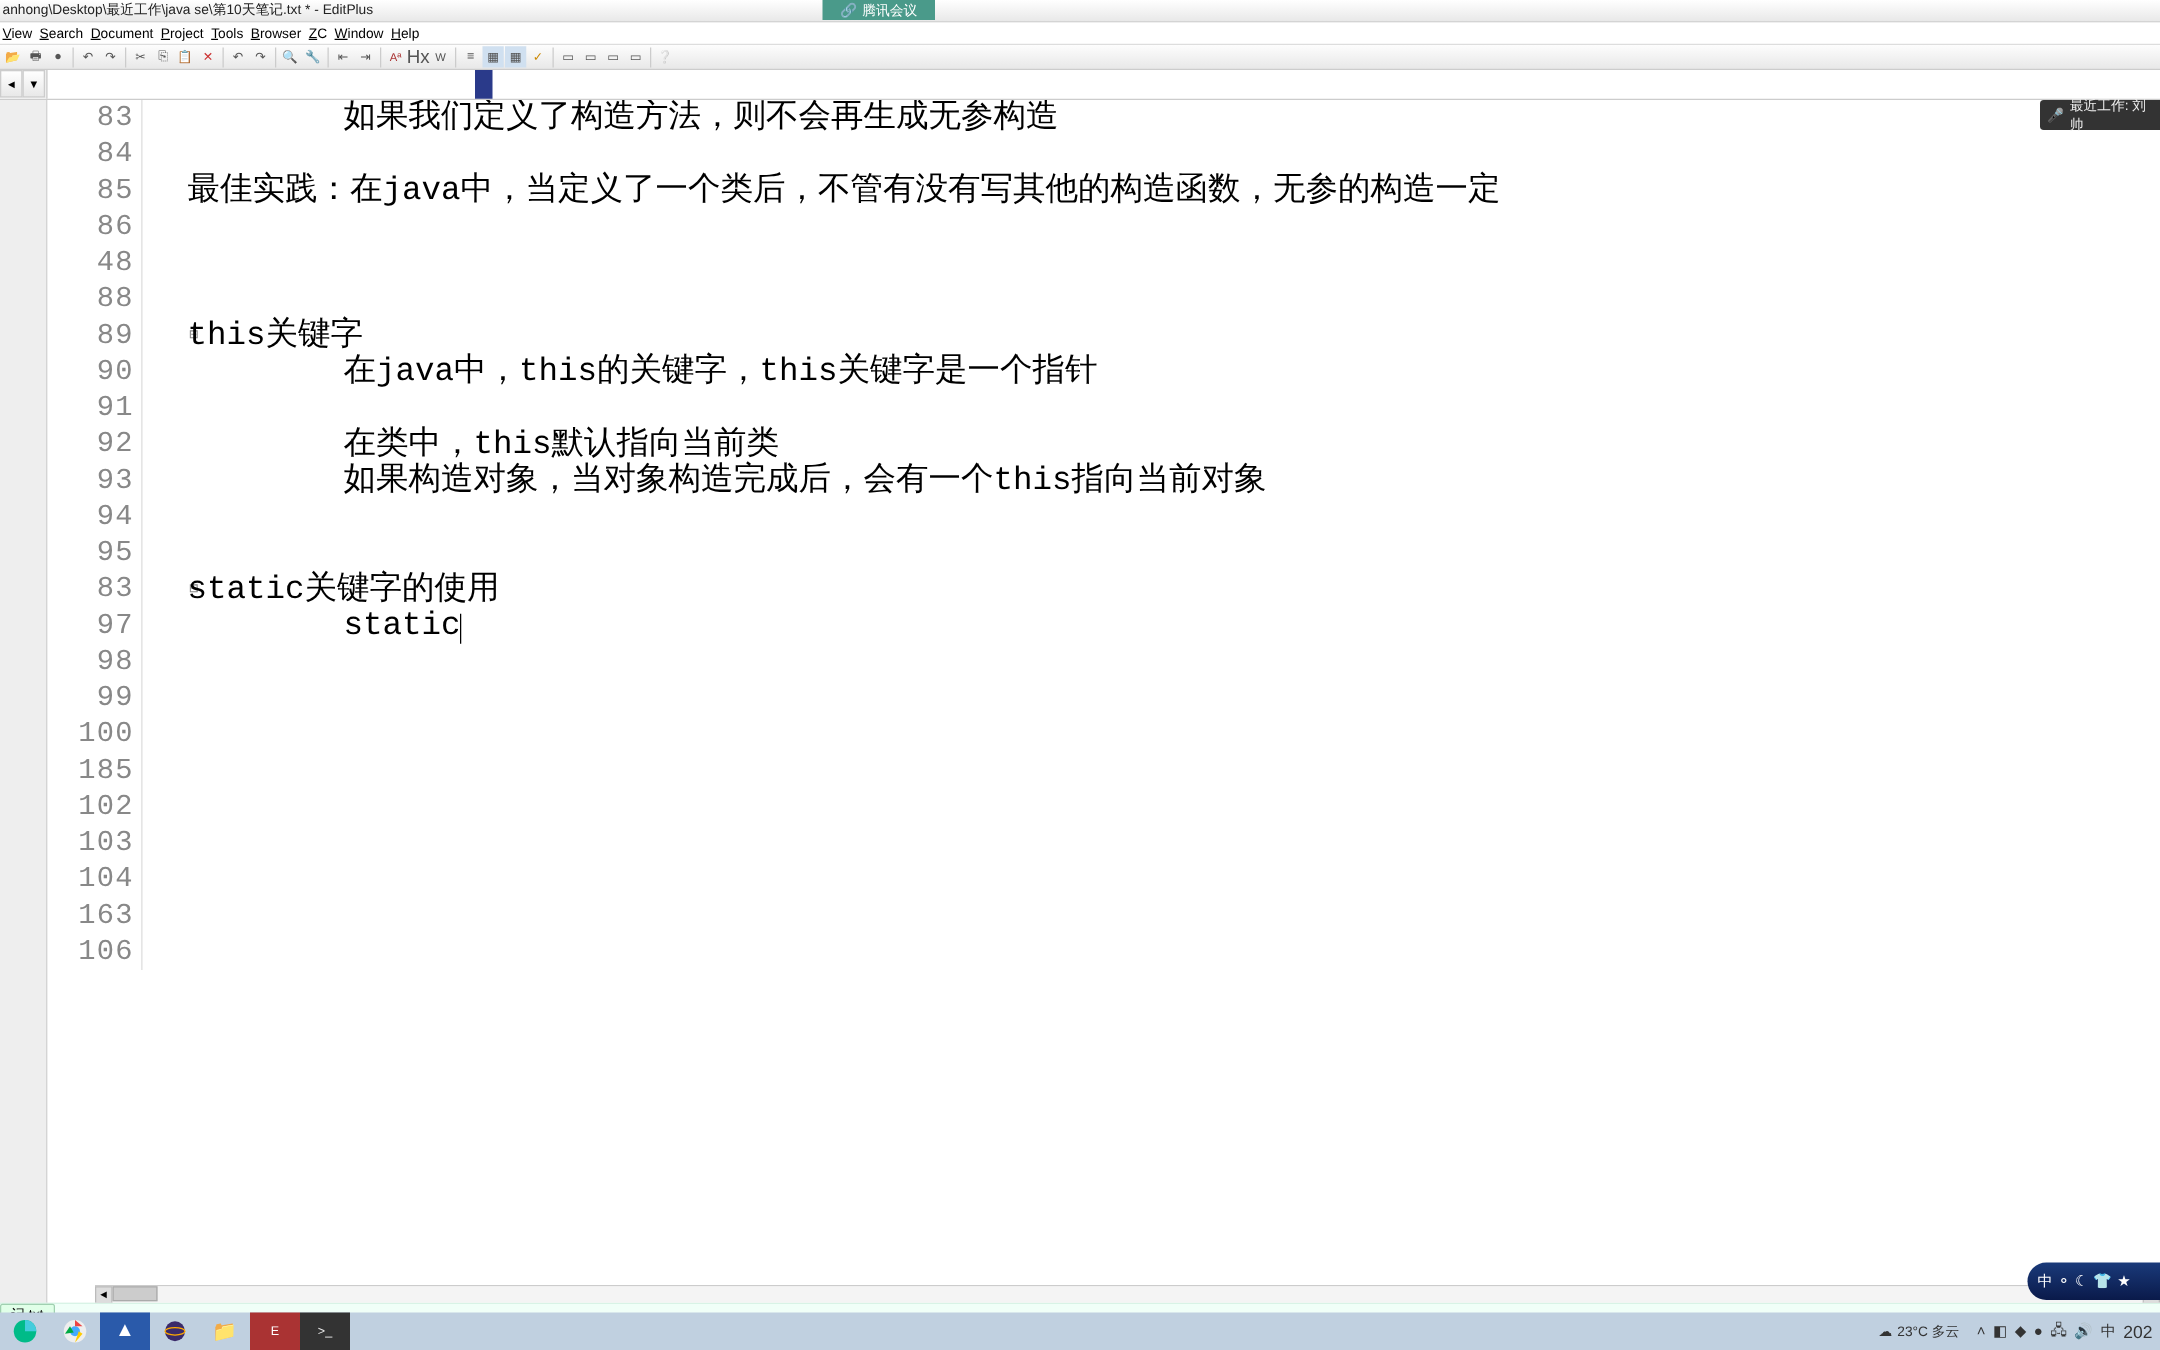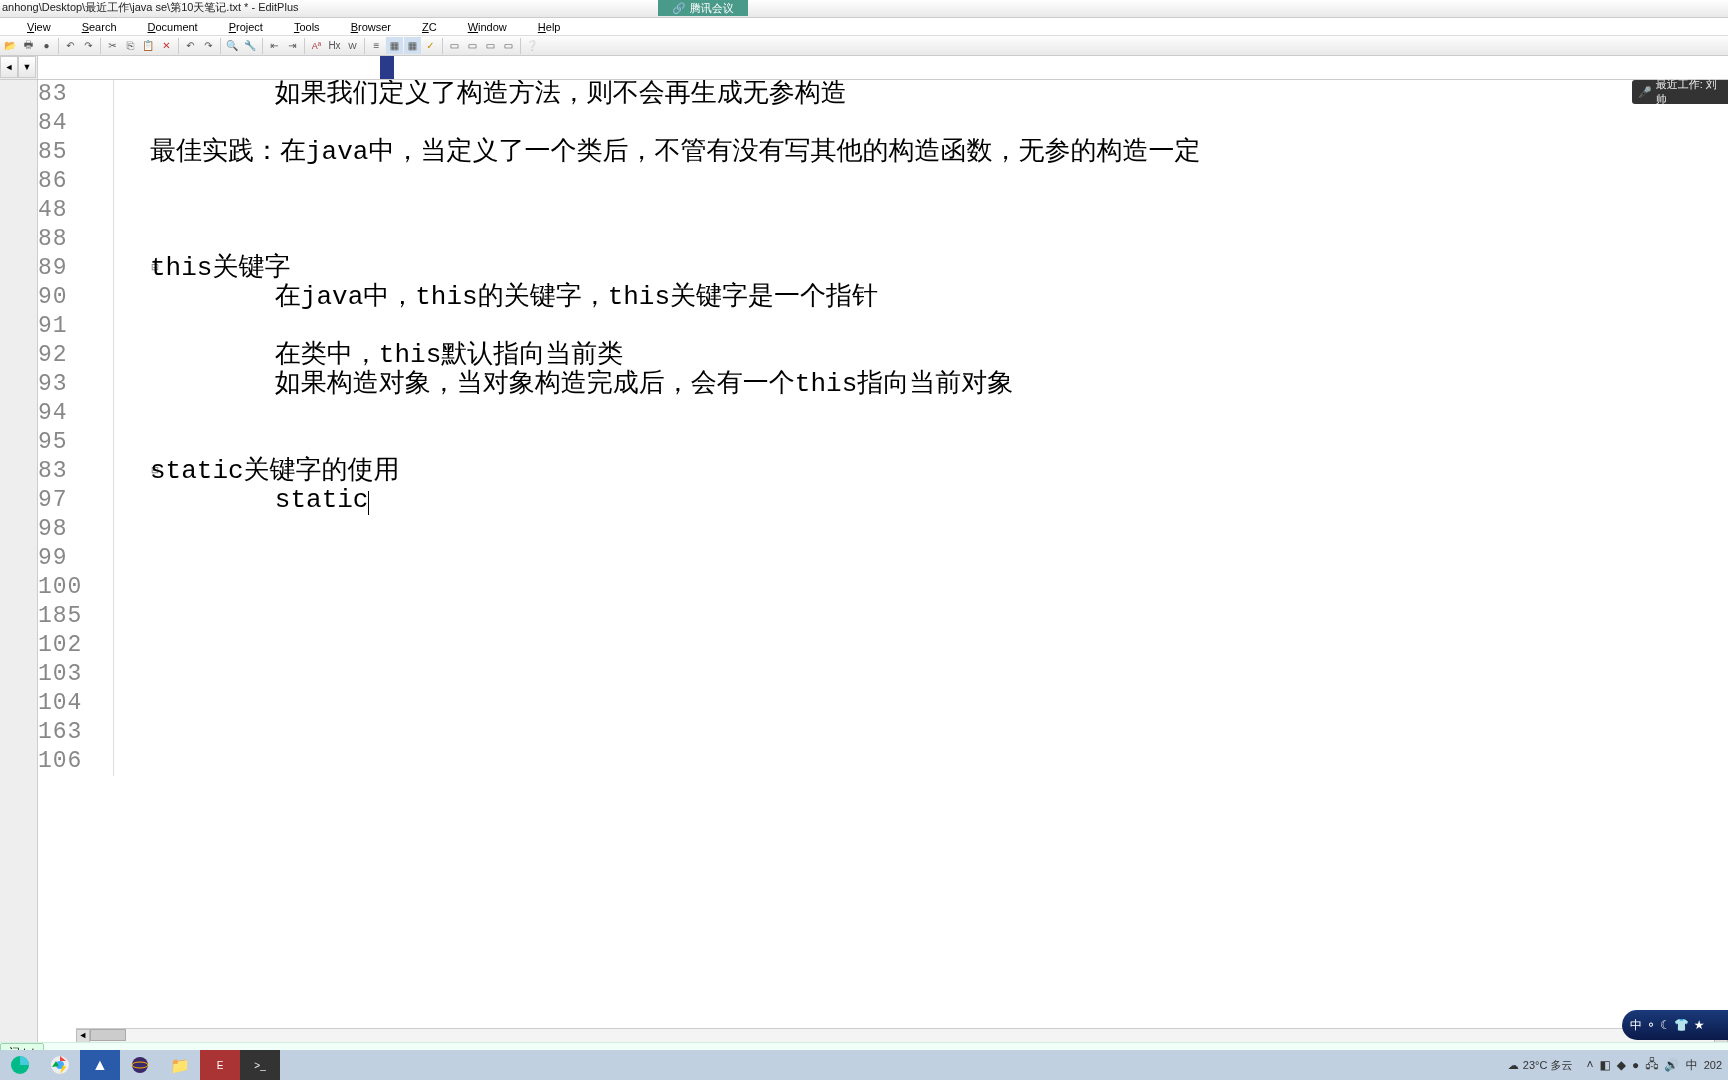--- a/index.html
+++ b/index.html
@@ -26,21 +26,20 @@
   background: #fff;
   display: flex;
   align-items: center;
   padding-left: 2px;
   font-size: 11px;
   border-bottom: 1px solid #ddd;
 }
 .menubar span {
   margin-right: 6px;
   cursor: pointer;
-  margin-left: 25px;
 }
 .menubar span u { text-decoration: underline; }
 .toolbar {
   height: 20px;
   background: linear-gradient(#fdfdfd, #e8e8e8);
   display: flex;
   align-items: center;
   padding-left: 2px;
   border-bottom: 1px solid #ccc;
   gap: 1px;
@@ -115,21 +114,21 @@
   position: relative;
   font-family: "Courier New", "SimSun", monospace;
   font-size: 26px;
   overflow: hidden;
 }
 .gutter-and-code {
   display: flex;
 }
 .gutter {
   width: 76px;
-  text-align: left;
+  text-align: right;
   color: #888;
   padding-right: 6px;
   font-family: "Courier New", monospace;
   font-size: 23px;
   letter-spacing: 1px;
   border-right: 1px solid #ddd;
   position: relative;
 }
 .gutter .ln { height: 29px; line-height: 29px; }
 .code {
@@ -286,21 +285,21 @@
   margin-left: auto;
   display: flex;
   align-items: center;
   gap: 6px;
   padding-right: 6px;
   font-size: 11px;
   color: #333;
 }
 .weather { display:flex; align-items:center; gap:4px; padding: 0 8px; }
 .tray-ic { font-size: 12px; }
-.tray-clock { display:flex; flex-direction:column; align-items:flex-end; line-height:1; font-size:11px; }
+.tray-clock { display:flex; flex-direction:column; align-items:flex-end; line-height:1; font-size:14px; }
 
 svg { display: block; }
 </style>
 </head>
 <body>
 
 <div class="titlebar">
   <span>anhong\Desktop\最近工作\java se\第10天笔记.txt * - EditPlus</span>
 </div>
 
@@ -332,21 +331,21 @@
   <div class="tb-btn">↶</div>
   <div class="tb-btn">↷</div>
   <div class="tb-sep"></div>
   <div class="tb-btn">🔍</div>
   <div class="tb-btn">🔧</div>
   <div class="tb-sep"></div>
   <div class="tb-btn">⇤</div>
   <div class="tb-btn">⇥</div>
   <div class="tb-sep"></div>
   <div class="tb-btn" style="font-size:9px;color:#a33">Aª</div>
-  <div class="tb-btn" style="font-size:10px">Hx</div>
+  <div class="tb-btn" style="font-size:15px">Hx</div>
   <div class="tb-btn" style="font-size:9px">W</div>
   <div class="tb-sep"></div>
   <div class="tb-btn">≡</div>
   <div class="tb-btn" style="background:#d0e0f0">▦</div>
   <div class="tb-btn" style="background:#d0e0f0">▦</div>
   <div class="tb-btn" style="color:#c80">✓</div>
   <div class="tb-sep"></div>
   <div class="tb-btn">▭</div>
   <div class="tb-btn">▭</div>
   <div class="tb-btn">▭</div>

